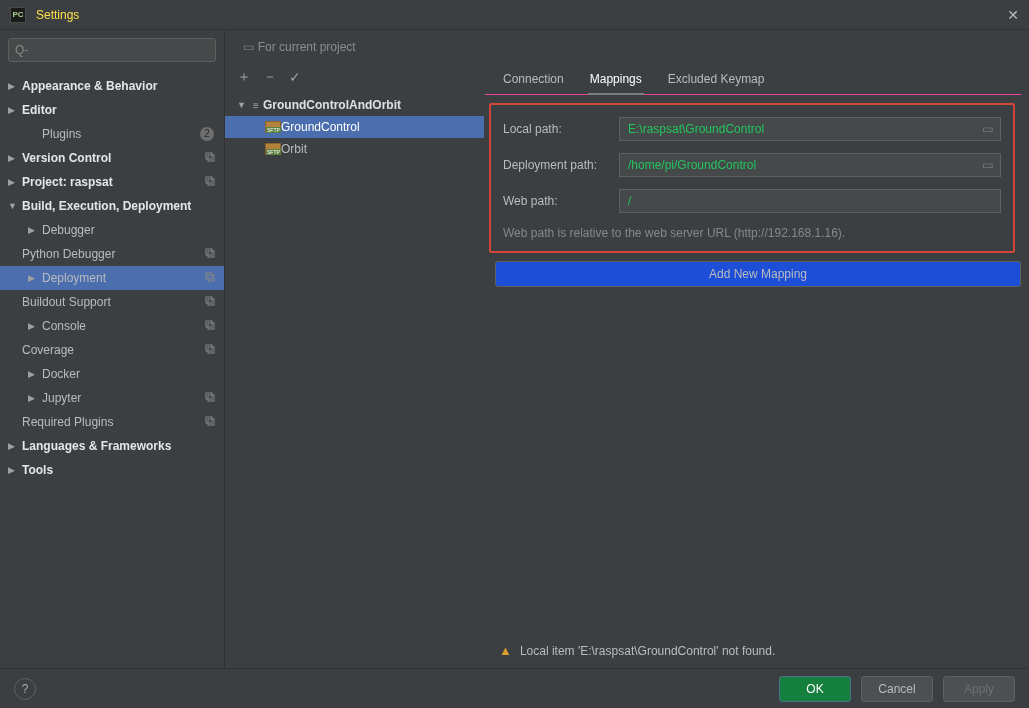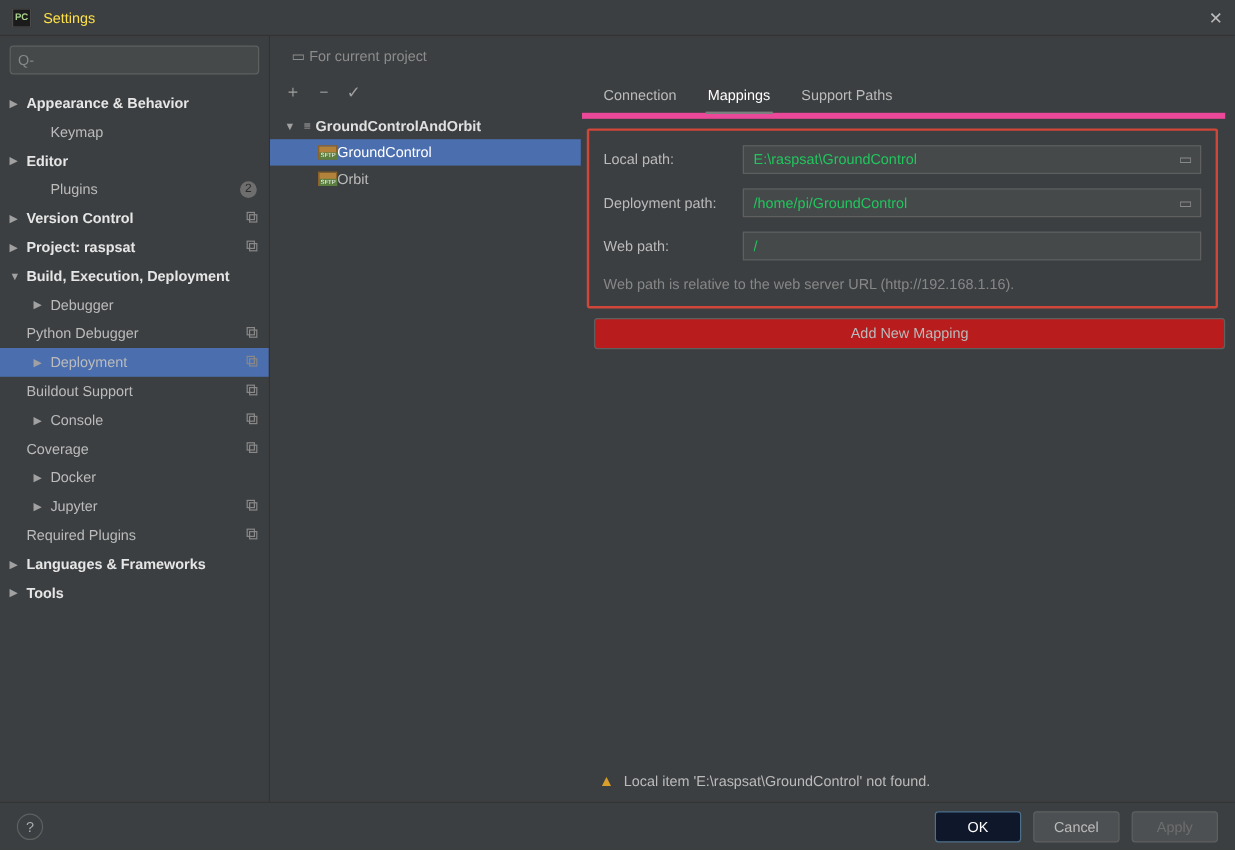--- a/index.html
+++ b/index.html
@@ -41,43 +41,43 @@
 .cfg-tree-item .arrow { width:12px; color:#a1a1a1; font-size:9px; }
 .cfg-tree-item.selected { background:#4b6eaf; color:#fff; }
 .cfg-tree-item .label { color:#bbb; }
 .cfg-tree-item.selected .label { color:#fff; }
 .cfg-tree-item.sub { padding-left:40px;text-align:center; }
 .sftp-icon { display:inline-block; width:16px; height:12px; background:linear-gradient(#b4833b,#b4833b); border:1px solid #8a6229; position:relative; }
 .sftp-icon::after { content:"SFTP"; font-size:5px; color:#fff; position:absolute; bottom:-1px; left:0; background:#5c7e3e; line-height:6px; padding:0 1px; }
 .group-icon { display:inline-flex; width:14px; height:14px; align-items:center; justify-content:center; color:#a0a0a0; font-size:10px;}
 
 .deploy-right { flex:1; padding:0 8px 0 0; display:flex; flex-direction:column; }
-.tabs { display:flex; gap:22px; padding:6px 16px 0; border-bottom:5px solid #ec4899; }
+.tabs { display:flex; gap:22px; padding:6px 16px 0; border-bottom:1px solid #ec4899; }
 .tab { padding:6px 2px 8px; color:#bbb; cursor:pointer; position:relative; }
 .tab.active { color:#fff; }
 .tab.active::after { content:""; position:absolute; left:0; right:0; bottom:-1px; height:2px; background:#7e7e7e; }
 
 .mapping-panel { border:2px solid #d04638; border-radius:2px; margin:8px 6px 8px 4px; padding:12px 12px 10px; }
 .form-row { display:flex; align-items:center; margin-bottom:12px; }
 .form-row label { width:116px; color:#bbb; }
 .form-row .field { flex:1; display:flex; align-items:center; background:#45494a; border:1px solid #5e6060; height:24px; }
 .form-row input { flex:1; height:100%; background:transparent; border:none; color:#22c55e; padding:0 8px; outline:none; }
 .form-row .browse { width:24px; text-align:center; color:#888; cursor:pointer; }
 .hint { color:#878787; font-size:12px; line-height:16px; }
 
-.btn-addmap { margin:0 0 0 10px; background:#b91c1c; border:1px solid #5e6060; color:#bbb; padding:5px 14px; border-radius:3px; cursor:pointer; }
+.btn-addmap { margin:0 0 0 10px; background:#1d4ed8; border:1px solid #5e6060; color:#bbb; padding:5px 14px; border-radius:3px; cursor:pointer; }
 
 .warning-row { margin-top:auto; padding:10px 14px; display:flex; align-items:center; gap:8px; color:#bbb; }
 .warn-icon { color:#d99e2b; font-size:13px; }
 
 .footer { height:40px; border-top:1px solid #323232; display:flex; align-items:center; padding:0 14px; background:#3c3f41; }
 .help-btn { width:22px; height:22px; border:1px solid #5e6060; border-radius:11px; color:#aaa; display:flex; align-items:center; justify-content:center; cursor:pointer; }
 .footer-spacer { flex:1; }
 .btn { min-width:72px; height:26px; margin-left:10px; border:1px solid #5e6060; background:#4c5052; color:#bbb; border-radius:3px; cursor:pointer; }
-.btn.primary { background:#0f172a; border-color:#4c708c; color:#fff; }
+.btn.primary { background:#15803d; border-color:#4c708c; color:#fff; }
 .btn.disabled { color:#6e6e6e; }
 svg.copy-ic{width:12px;height:12px;}
 </style>
 </head>
 <body>
 
 <div class="titlebar">
   <div class="app-icon">PC</div>
   <div class="title">Settings</div>
   <div class="close">✕</div>
@@ -86,24 +86,20 @@
 <div class="main">
   <div class="sidebar">
     <div class="search-wrap">
       <input class="search-input" placeholder="Q-" style="">
     </div>
     <div class="tree" id="tree">
         <div class="tree-item bold">
           <span class="arrow">▶</span>
           <span class="label">Appearance &amp; Behavior</span>
         </div>
-        <div class="tree-item indent1">
-          <span class="arrow"></span>
-          <span class="label">Keymap</span>
-        </div>
         <div class="tree-item bold">
           <span class="arrow">▶</span>
           <span class="label">Editor</span>
         </div>
         <div class="tree-item indent1">
           <span class="arrow"></span>
           <span class="label">Plugins</span>
           <span class="badge-num">2</span>
         </div>
         <div class="tree-item bold">
@@ -229,21 +225,21 @@
               <span class="sftp-icon"></span>
               <span class="label">Orbit</span>
             </div>
           </div>
       </div>
 
       <div class="deploy-right">
         <div class="tabs" id="tabs">
             <div class="tab">Connection</div>
             <div class="tab active">Mappings</div>
-            <div class="tab">Support Paths</div>
+            <div class="tab">Excluded Keymap</div>
           </div>
 
         <div class="mapping-panel">
           <div class="form-row">
             <label>Local path:</label>
             <div class="field">
               <input value="E:\raspsat\GroundControl" style="">
               <span class="browse">▭</span>
             </div>
           </div>

